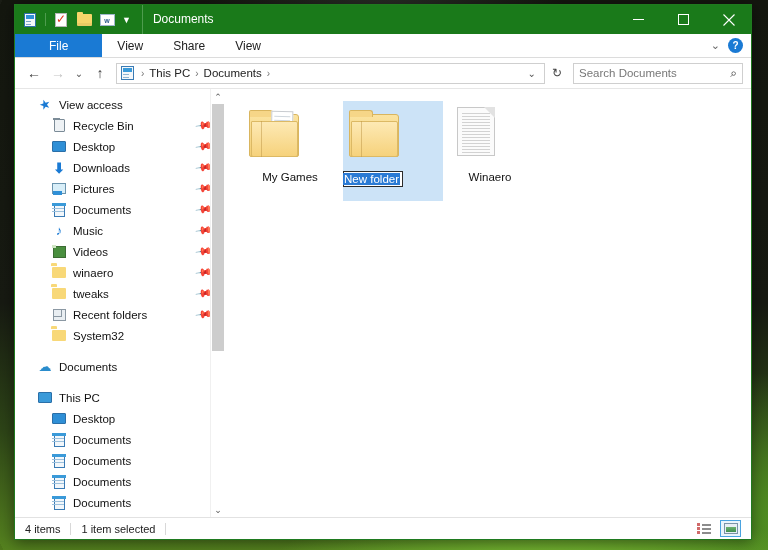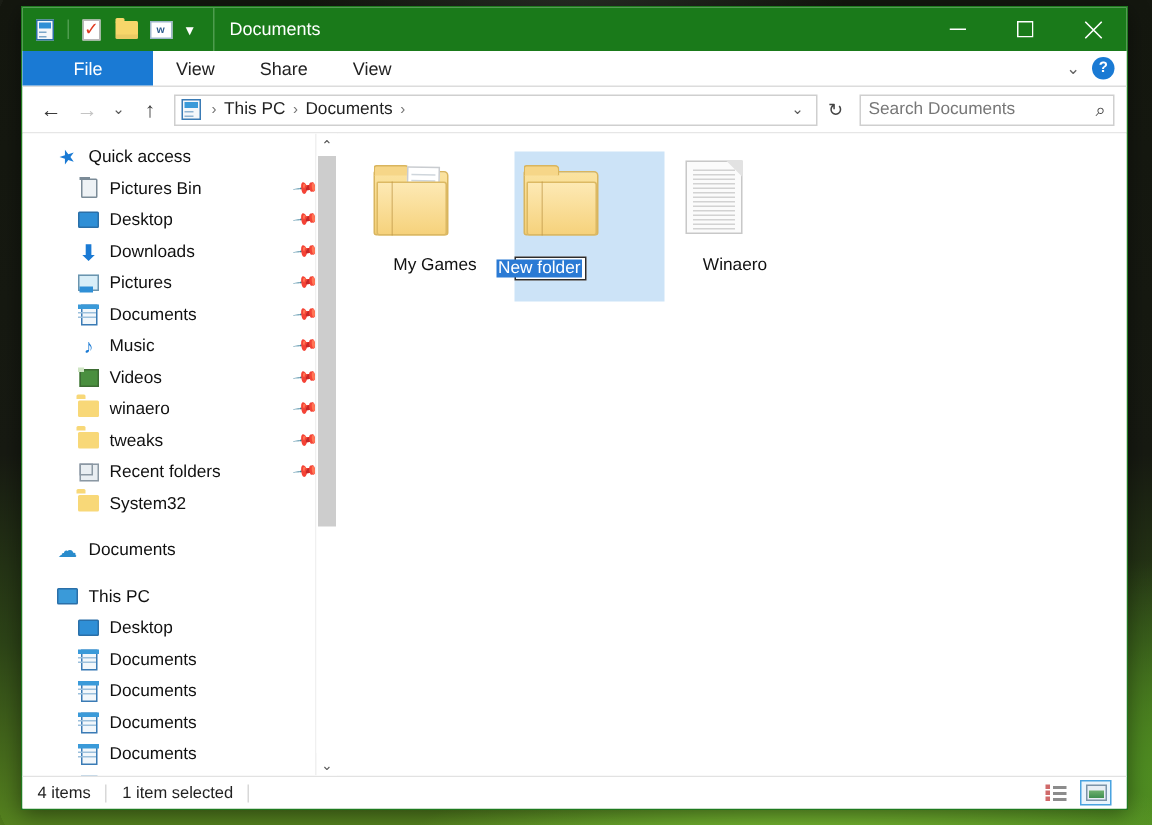--- a/index.html
+++ b/index.html
@@ -236,21 +236,21 @@
   .tile .thumb {
     width:64px; height:60px; position:relative; margin-bottom:6px;
   }
   .tile .name {
     font-size:11.5px; color:#111; text-align:center;
     max-width:94px; white-space:nowrap; overflow:hidden;
   }
   
   .rename-box {
     border:1px solid #2b2b2b; background:#fff; padding:1px 2px;
-    display:flex; justify-content:flex-end; width:48px;
+    display:flex; justify-content:flex-end; width:60px;
   }
   .rename-box .sel {
     background:#2a7ad4; color:#fff; font-size:11.5px; padding:0 1px;
     white-space:nowrap;
   }
 
   
   .folder-art { position:absolute; left:6px; top:4px; width:52px; height:50px; }
   .f-back {
     position:absolute; left:0; top:5px; width:50px; height:43px;
@@ -426,28 +426,28 @@
 
   <div id="body">
 
     <div id="sidebar">
       <div id="nav-list">
 
         <div class="nav-item root">
           <span class="nicon">
               <span class="g-star">★</span>
             </span>
-          <span class="label">Quick access</span>
+          <span class="label">View access</span>
         </div>
 
         <div class="nav-item indent">
           <span class="nicon">
               <span class="g-bin"></span>
             </span>
-          <span class="label">Pictures Bin</span>
+          <span class="label">Recycle Bin</span>
           <span class="pin">📌</span>
         </div>
         <div class="nav-item indent">
           <span class="nicon">
               <span class="g-desktop"></span>
             </span>
           <span class="label">Desktop</span>
           <span class="pin">📌</span>
         </div>
         <div class="nav-item indent">

